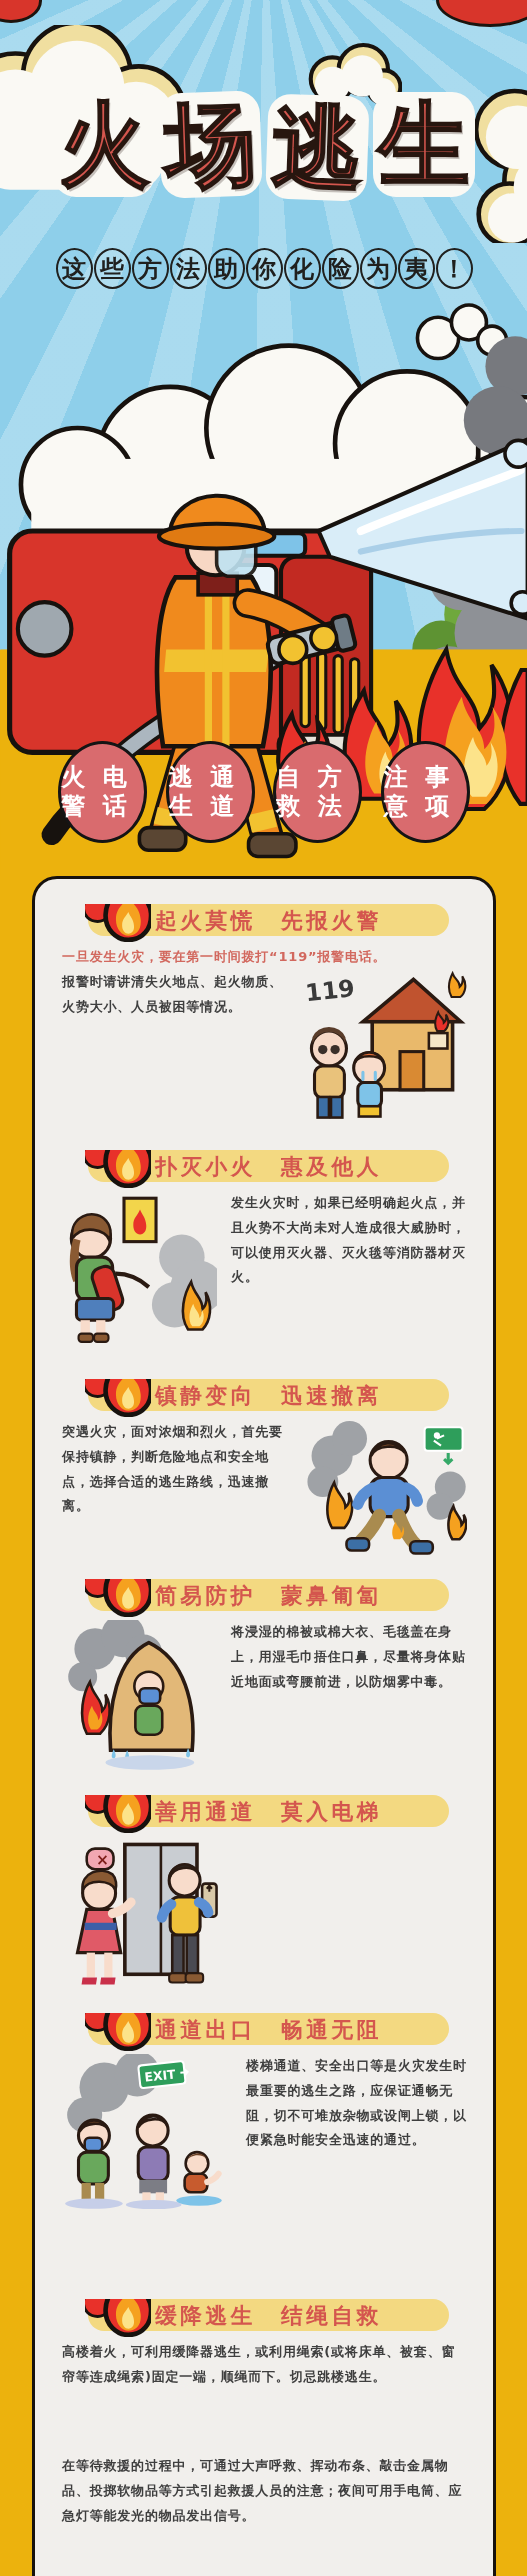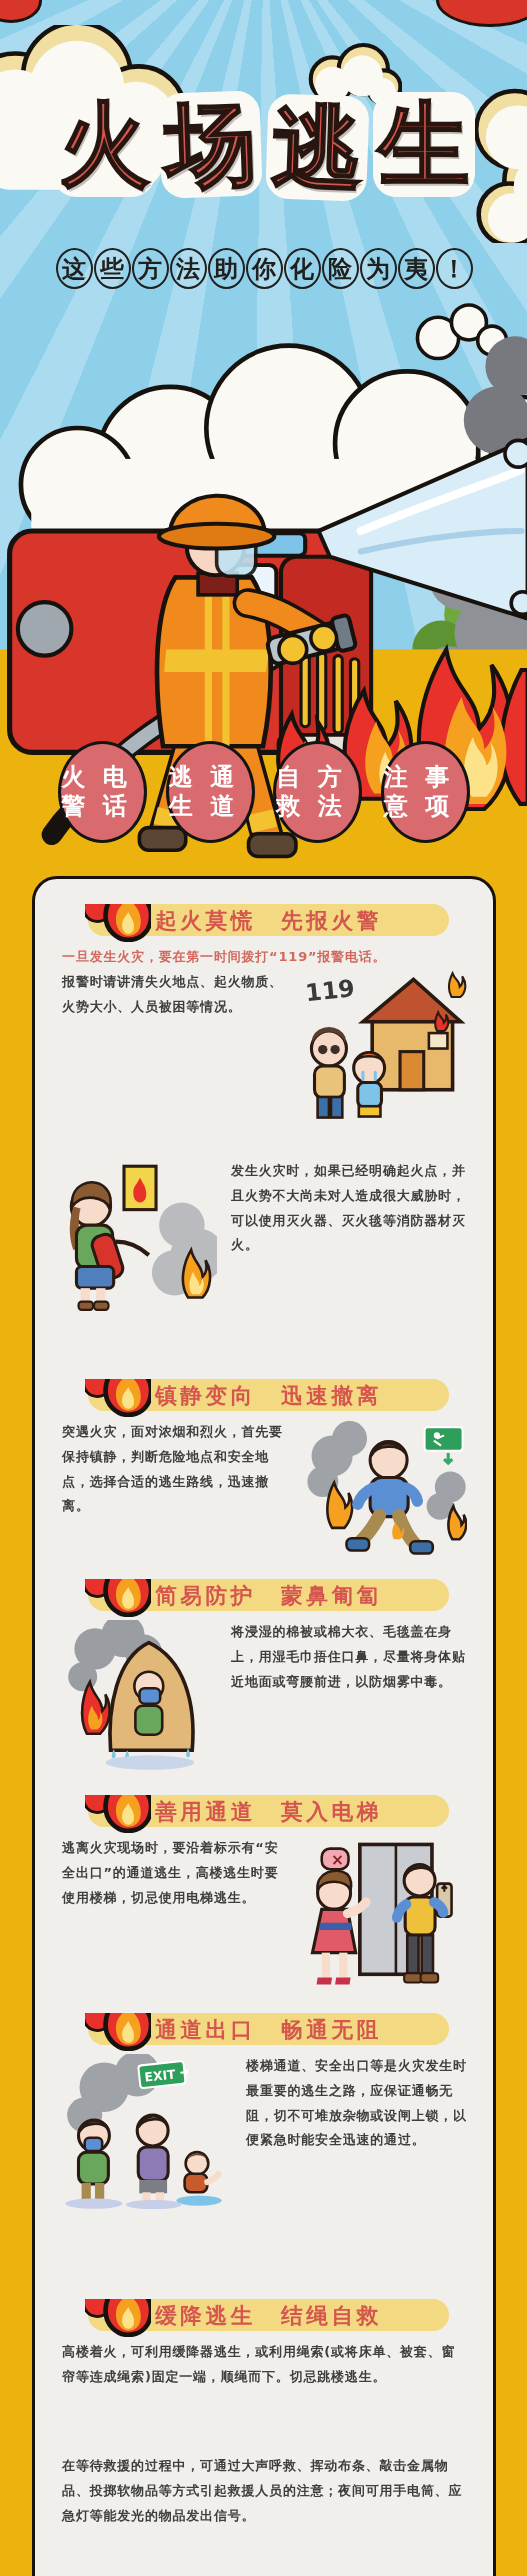--- a/index.html
+++ b/index.html
@@ -315,20 +315,35 @@
   <path d="M112,180 A30 30 0 0 1 168,178 C160,164 120,162 112,180 Z" fill="#E2703A" stroke="#2A1A12" stroke-width="5"></path>
   <path d="M128,198 L128,212 M152,198 L152,212" stroke="#7EC3E8" stroke-width="6" stroke-linecap="round"></path>
   <rect x="118" y="218" width="46" height="48" rx="12" fill="#7EC3E8" stroke="#2A1A12" stroke-width="6"></rect>
   <rect x="120" y="264" width="42" height="20" fill="#F2C230" stroke="#2A1A12" stroke-width="5"></rect>
  </svg></div>
         </div>
       </div>
   </section>
 
   <section class="sec _2">
+    <div class="sec-head">
+      <span class="flame-badge"><svg width="66" height="68" viewBox="0 0 128 132">
+ <g transform="translate(-14,14) scale(0.62)">
+  <path d="M60,6 C46,38 20,42 18,80 C16,108 38,126 62,126 C88,126 106,104 104,76 C102,48 76,38 60,6 Z" fill="#E8312A" stroke="#17120E" stroke-width="9"></path>
+ </g>
+ <g transform="translate(28,0)">
+  <path d="M54,4 C40,36 14,40 12,78 C10,108 34,128 56,128 C84,128 102,106 100,76 C98,46 70,36 54,4 Z" fill="#E8312A" stroke="#17120E" stroke-width="9"></path>
+  <path d="M56,42 C48,60 32,64 32,88 C32,108 44,120 56,120 C72,120 82,108 80,88 C78,64 64,60 56,42 Z" fill="#F5A11F"></path>
+  <path d="M56,74 C51,84 44,87 44,100 C44,110 50,116 56,116 C64,116 68,109 67,100 C66,88 60,84 56,74 Z" fill="#FCE38A"></path>
+ </g>
+          </svg></span>
+      <div class="pill">
+        <span class="pill-text">扑灭小火　惠及他人</span>
+      </div>
+    </div>
     <div class="sec-body">
         <div class="media-row">
           <div class="illo"><svg width="155" height="155" viewBox="0 0 300 300">
   <rect x="120" y="14" width="62" height="84" fill="#F2D54B" stroke="#2A1A12" stroke-width="6"></rect>
   <path d="M151,36 C145,50 138,52 138,66 C138,78 144,84 151,84 C159,84 164,77 163,66 C162,52 156,48 151,36 Z" fill="#E8312A"></path>
   <circle cx="56" cy="92" r="38" fill="#F8DCCB" stroke="#2A1A12" stroke-width="6"></circle>
   <path d="M20,92 C14,48 60,34 82,54 C96,66 96,86 92,96 C86,74 40,64 20,92 Z" fill="#8A5A33" stroke="#2A1A12" stroke-width="5"></path>
   <path d="M22,92 C10,130 16,160 22,176 L40,170 C32,146 30,116 36,96 Z" fill="#8A5A33"></path>
   <rect x="28" y="128" width="70" height="84" rx="20" fill="#69A85C" stroke="#2A1A12" stroke-width="6"></rect>
   <rect x="66" y="146" width="44" height="86" rx="18" fill="#D9342B" stroke="#2A1A12" stroke-width="6" transform="rotate(-18 88 189)"></rect>
@@ -455,21 +470,20 @@
   <path d="M56,42 C48,60 32,64 32,88 C32,108 44,120 56,120 C72,120 82,108 80,88 C78,64 64,60 56,42 Z" fill="#F5A11F"></path>
   <path d="M56,74 C51,84 44,87 44,100 C44,110 50,116 56,116 C64,116 68,109 67,100 C66,88 60,84 56,74 Z" fill="#FCE38A"></path>
  </g>
           </svg></span>
       <div class="pill">
         <span class="pill-text">善用通道　莫入电梯</span>
       </div>
     </div>
     <div class="sec-body">
         <div class="media-row">
-          <p class="para">逃离火灾现场时，要沿着标示有“安全出口”的通道逃生，高楼逃生时要使用楼梯，切忌使用电梯逃生。</p>
           <div class="illo"><svg width="170" height="155" viewBox="0 0 330 300">
   <rect x="122" y="16" width="140" height="252" fill="#C9CDD2" stroke="#2A1A12" stroke-width="7"></rect>
   <line x1="192" y1="16" x2="192" y2="268" stroke="#2A1A12" stroke-width="5"></line>
   <rect x="272" y="92" width="28" height="64" rx="6" fill="#D9C9A8" stroke="#2A1A12" stroke-width="5"></rect>
   <path d="M286,108 L286,96 M281,102 L286,96 L291,102" stroke="#2A1A12" stroke-width="4" fill="none"></path>
   <g transform="translate(30,18)">
     <rect x="18" y="6" width="52" height="40" rx="16" fill="#F2A7B2" stroke="#2A1A12" stroke-width="5"></rect>
     <text x="36" y="38" font-size="30" font-weight="bold" fill="#7E1F1A">×</text>
   </g>
   <circle cx="72" cy="110" r="32" fill="#F8DCCB" stroke="#2A1A12" stroke-width="6"></circle>

